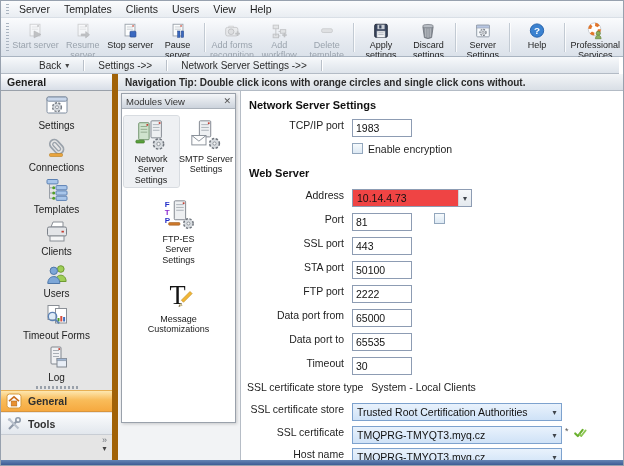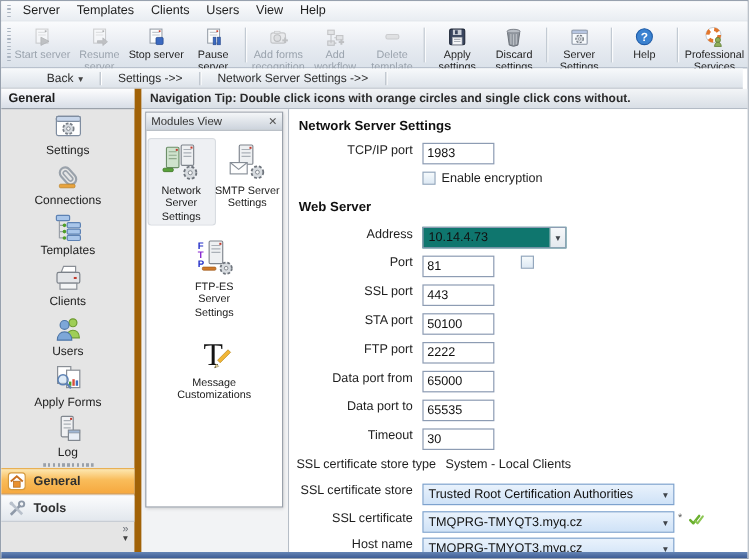--- a/index.html
+++ b/index.html
@@ -56,21 +56,21 @@
 .moditem svg{width:36px;height:34px;margin-bottom:2px;flex:0 0 auto}
 
 
 #form{position:absolute;top:90px;left:240px;right:0;bottom:5px;background:#fff;padding:8px 0 0 6px;overflow:hidden}
 .fheading{font-weight:bold;font-size:11px;color:#101010;height:14px;margin:0 0 6px 2px}
 .fheading.second{margin-top:8px;margin-bottom:8px}
 .frow{display:flex;align-items:flex-start;height:20px;margin-bottom:4px}
 .frow.short{height:16px;margin-bottom:6px}
 .flabel{flex:0 0 97px;margin-right:8px;font-size:10.5px;color:#1e1e1e;white-space:nowrap;direction:rtl;text-align:right}
 .txt{width:60px;height:18px;border:1px solid #8d9cb3;font:10.5px "Liberation Sans",sans-serif;padding:0 3px;color:#111;background:#fff}
-.combo{height:18px;border:1px solid #8d9cb3;display:flex;align-items:center;font-size:10.5px;color:#111;background:#0f766e}
+.combo{height:18px;border:1px solid #8d9cb3;display:flex;align-items:center;font-size:10.5px;color:#111;background:#ef4444}
 .combo .ctext{flex:1;padding-left:4px;white-space:nowrap;overflow:hidden}
 .combo .carrow{width:13px;align-self:stretch;display:flex;align-items:center;justify-content:center;font-size:8px;color:#3f444a}
 .combo.white .carrow{border-left:1px solid #cfd5db;background:linear-gradient(#f6f8fa,#e4e9ee)}
 .combo.blue{background:linear-gradient(#e9f2fc,#cfe2f7);border-color:#7da2ce}
 .w120{width:120px}.w210{width:210px}
 .checkbox{width:11px;height:11px;border:1px solid #93a7bd;background:linear-gradient(#f6fafc,#dde9f4);margin-right:5px;flex:0 0 auto}
 .cblabel{font-size:10.5px;color:#1e1e1e}
 .static{font-size:10.5px;color:#1e1e1e}
 .star{font-size:9px;color:#555;margin:0 2px 6px 3px;align-self:flex-start}
 .validcheck{width:14px;height:14px;margin-left:2px}
@@ -294,21 +294,21 @@
       <div class="sitem">
         <svg viewBox="0 0 26 26">
             <rect x="4" y="2.5" width="11" height="14" fill="#fff" stroke="#8a8f96"></rect>
             <rect x="11.5" y="5.5" width="11" height="14.5" fill="#fff" stroke="#8a8f96"></rect>
             <rect x="13.5" y="15" width="2" height="3.5" fill="#4f9e28"></rect>
             <rect x="16.3" y="13" width="2" height="5.5" fill="#d84f3f"></rect>
             <rect x="19.1" y="14" width="2" height="4.5" fill="#3f6fbf"></rect>
             <circle cx="8.5" cy="13.5" r="4.2" fill="rgba(190,215,240,.5)" stroke="#5d82b4" stroke-width="1.3"></circle>
             <line x1="11.6" y1="16.6" x2="15.2" y2="20.4" stroke="#5d82b4" stroke-width="2"></line>
           </svg>
-        <span>Apply Forms</span>
+        <span>Timeout Forms</span>
       </div>
       <div class="sitem">
         <svg viewBox="0 0 26 26">
             <rect x="7" y="2" width="10" height="17" rx="1" fill="#f0f1f3" stroke="#81878f"></rect>
             <line x1="9" y1="5.5" x2="15" y2="5.5" stroke="#a9afb6"></line>
             <line x1="9" y1="8.5" x2="15" y2="8.5" stroke="#a9afb6"></line>
             <line x1="9" y1="11.5" x2="15" y2="11.5" stroke="#a9afb6"></line>
             <rect x="14.4" y="3.2" width="1.7" height="1.7" fill="#c23b2e"></rect>
             <rect x="13" y="13.5" width="9.5" height="8.5" fill="#e8eef6" stroke="#81878f"></rect>
             <rect x="13" y="13.5" width="9.5" height="2.3" fill="#9fb6d4" stroke="#81878f" stroke-width=".5"></rect>

